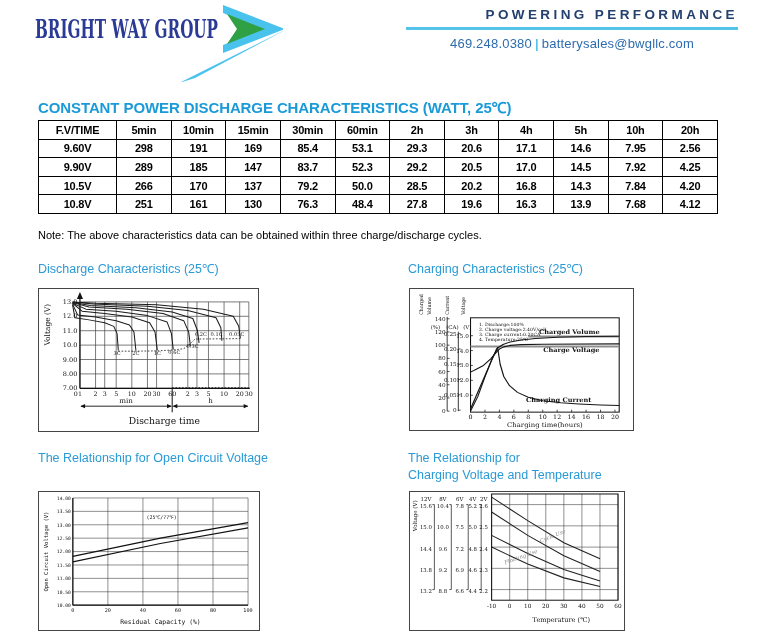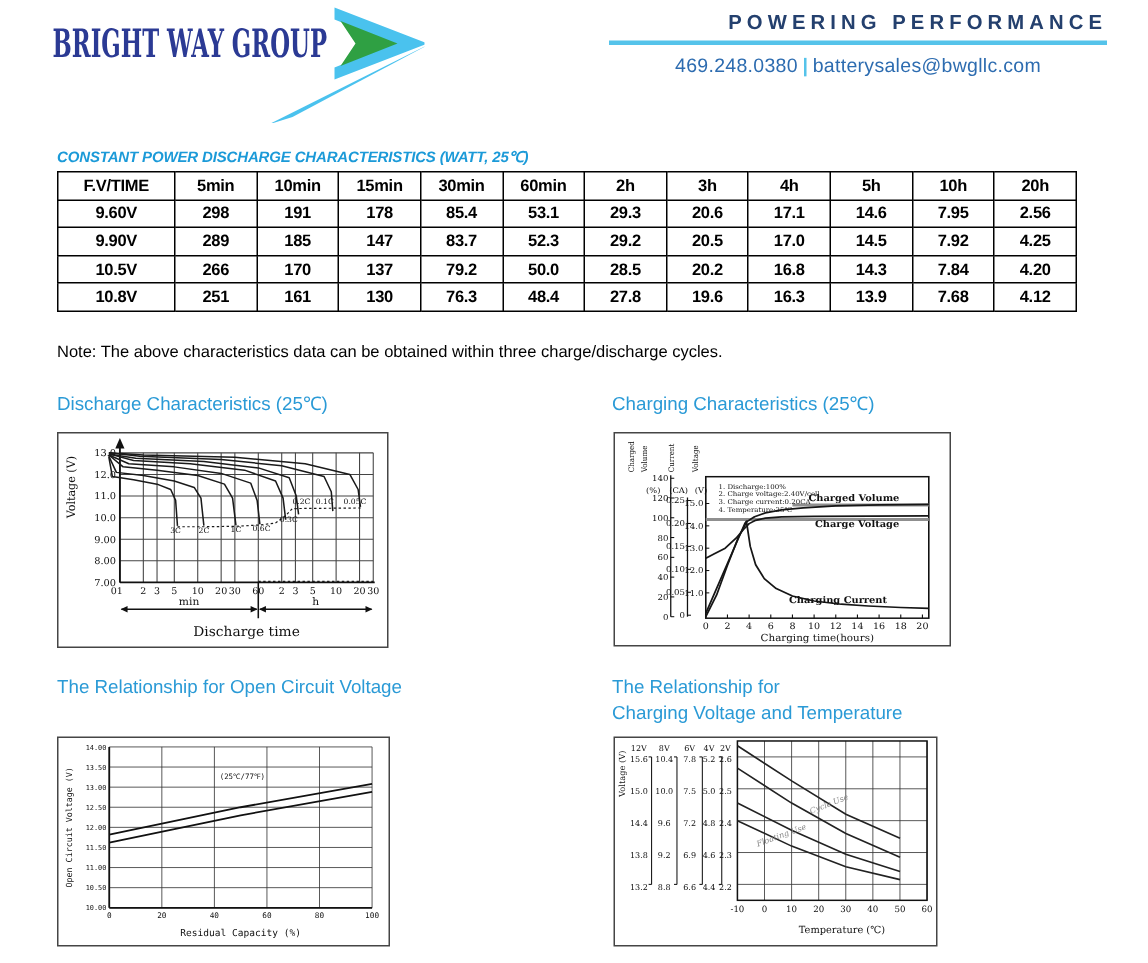--- a/index.html
+++ b/index.html
@@ -6,21 +6,21 @@
   .page{position:relative;width:765px;height:642px;background:#fff;font-family:"Liberation Sans",sans-serif;overflow:hidden;}
   
   .logo{position:absolute;left:33px;top:2px;}
   .hdr-right{position:absolute;top:7px;right:27px;width:332px;}
   .tagline{font-size:13.5px;letter-spacing:3.4px;color:#24406e;font-weight:600;text-align:right;}
   .rule{height:2.5px;background:#55c3ea;margin:5px 0 6px 0;}
   .contact{font-size:13px;color:#2d6cb0;text-align:center;letter-spacing:.2px;}
   .contact .sep{color:#55c3ea;font-weight:bold;padding:0 3px;}
   
   .tbl-wrap{position:absolute;left:38px;top:97px;width:710px;}
-  .tbl-title{color:#1b9ad8;font-weight:bold;font-size:10px;margin:0 0 3px 0;letter-spacing:-.1px;font-style:italic;}
+  .tbl-title{color:#1b9ad8;font-weight:bold;font-size:15px;margin:0 0 3px 0;letter-spacing:-.1px;}
   table{border-collapse:collapse;table-layout:fixed;width:680px;border:1.5px solid #000;}
   th,td{border:1px solid #000;text-align:center;font-size:11px;font-weight:bold;height:17.6px;padding:0;letter-spacing:-.2px;color:#000;}
   .note{position:absolute;left:38px;top:229px;font-size:11px;color:#000;}
   
   .sec-title{position:absolute;color:#2a9ad6;font-size:12.5px;line-height:17px;}
   .chart-box{position:absolute;border:1.6px solid #454545;background:#fff;box-sizing:border-box;}
   .chart-box svg{display:block;width:100%;height:100%;}
   svg text{font-family:"DejaVu Serif",serif;}
   .c3 text{font-family:"DejaVu Sans Mono",monospace;}
 </style>
@@ -63,21 +63,21 @@
             <th>5h</th>
             <th>10h</th>
             <th>20h</th>
           </tr>
         </thead>
       <tbody>
           <tr>
             <td>9.60V</td>
             <td>298</td>
             <td>191</td>
-            <td>178</td>
+            <td>169</td>
             <td>85.4</td>
             <td>53.1</td>
             <td>29.3</td>
             <td>20.6</td>
             <td>17.1</td>
             <td>14.6</td>
             <td>7.95</td>
             <td>2.56</td>
           </tr>
           <tr>

